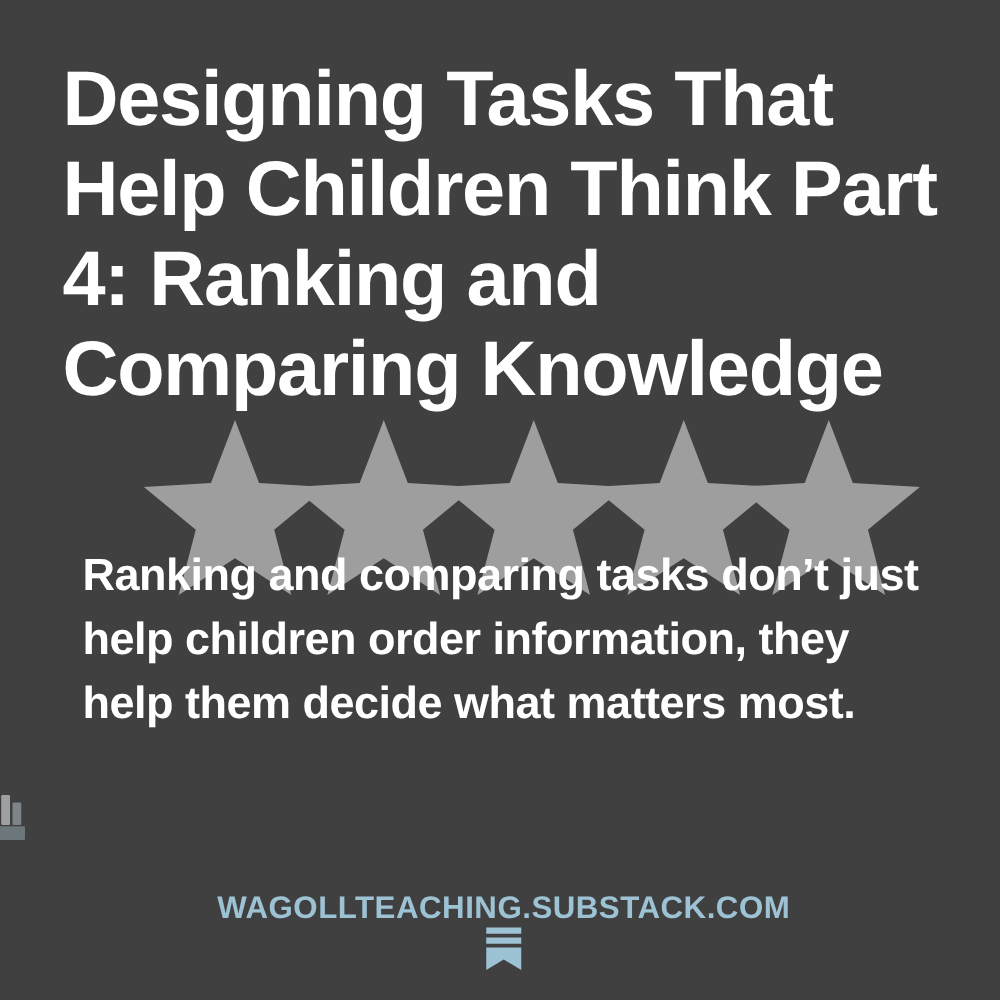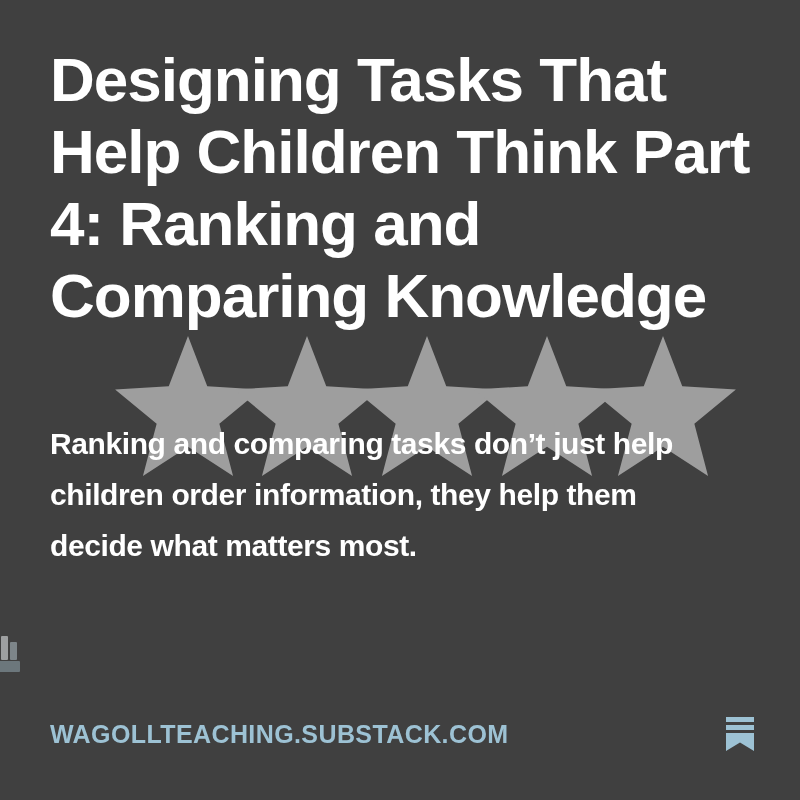--- a/index.html
+++ b/index.html
@@ -70,39 +70,40 @@
     line-height: 72px;
     letter-spacing: -1px;
     white-space: pre-line;
   }
 
   #subheadline {
     position: absolute;
     top: 418px;
     left: 0;
     width: 680px;
-    margin: 0;
+    margin: 16px;
     color: #ffffff;
     font-family: "Liberation Sans", sans-serif;
     font-weight: bold;
-    font-size: 30px;
+    font-size: 36px;
     line-height: 51px;
     letter-spacing: -0.4px;
   }
 
   
   #footer {
     position: absolute;
     left: 50px;
     right: 44px;
     bottom: 44px;
     height: 44px;
     display: flex;
     align-items: center;
     justify-content: space-between;
+    flex-direction: column;
   }
   #footer-url {
     color: #9dc2d4;
     font-family: "Liberation Sans", sans-serif;
     font-weight: bold;
     font-size: 25px;
     letter-spacing: 0.4px;
     white-space: nowrap;
   }
   #substack-logo {

